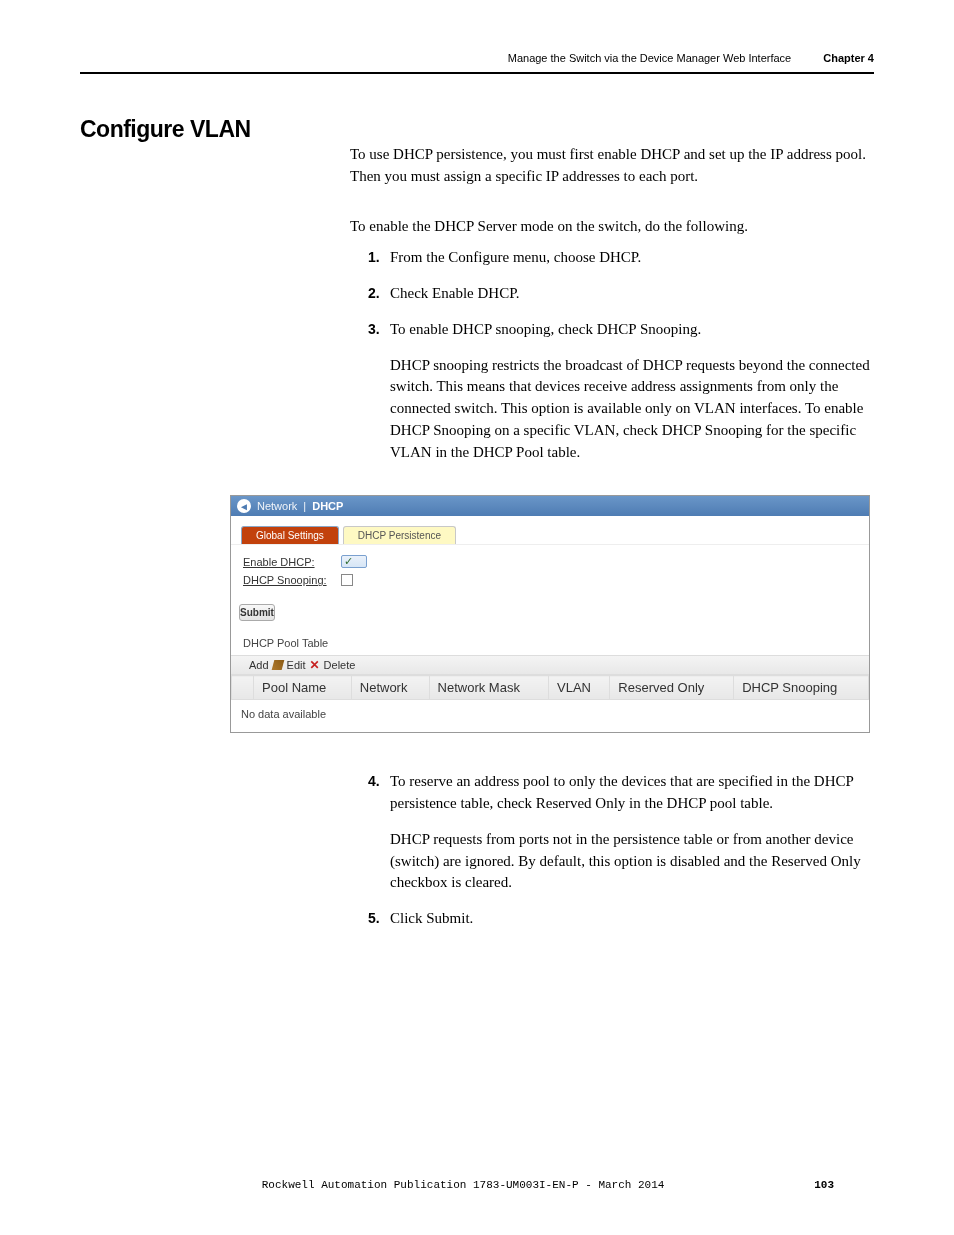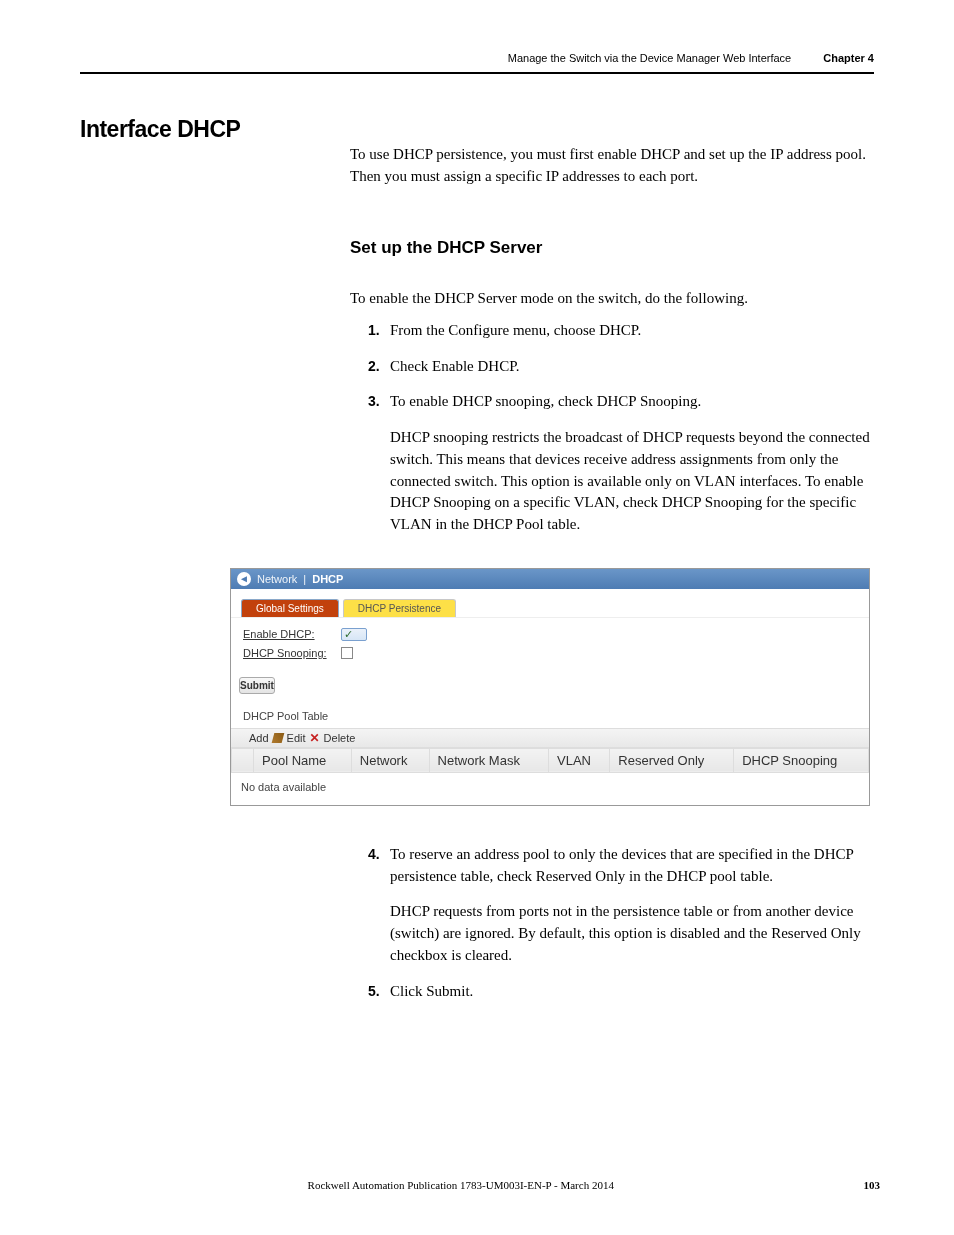--- a/index.html
+++ b/index.html
@@ -108,21 +108,21 @@
   .ui-titlebar .crumb { opacity: .9; }
   .ui-titlebar .current { font-weight: bold; }
   .ui-body { padding: 10px 0 4px 0; }
   .ui-tabs {
     display: flex;
     gap: 4px;
     padding-left: 10px;
     border-bottom: 1px solid #eee;
   }
   .ui-tab {
-    background: #fde047;
+    background: #fef9c3;
     color: #555;
     padding: 3px 14px;
     border-radius: 3px 3px 0 0;
     font-size: 10px;
     border: 1px solid #c8c8c8;
     border-bottom: none;
   }
   .ui-tab.active {
     background: #c2410c;
     color: #fff;
@@ -200,48 +200,47 @@
   }
   .ui-table th:first-child { width: 22px; }
   .ui-empty {
     padding: 8px 10px;
     color: #444;
   }
 
   .footer {
     position: absolute;
     bottom: 44px;
-    left: 0; right: 16px;
-    padding: 0 58px;
+    left: 0; right: 8px;
+    padding: 0 112px;
     display: flex;
     justify-content: space-between;
     align-items: baseline;
-    font-family: Liberation Serif, serif;
+    font-family: Liberation Mono, monospace;
     font-size: 11px;
   }
   .footer .pub { flex: 1; text-align: center; color: #000; }
   .footer .pagenum { font-weight: bold; }
 </style>
 </head>
 <body>
 
 <div class="page">
   <div class="running-header">
     <span>Manage the Switch via the Device Manager Web Interface</span>
     <span class="chapter">Chapter 4</span>
   </div>
 
   <div class="main">
     <div class="left-col">
-      <h1 class="section-title">Interface DHCP</h1>
+      <h1 class="section-title">Configure VLAN</h1>
     </div>
     <div class="right-col">
       <p>To use DHCP persistence, you must first enable DHCP and set up the IP address pool. Then you must assign a specific IP addresses to each port.</p>
 
-      <h2 class="subheading">Set up the DHCP Server</h2>
 
       <p>To enable the DHCP Server mode on the switch, do the following.</p>
 
       <ol>
         <li>
           <span class="num">1.</span>
           <span class="body">From the Configure menu, choose DHCP.</span>
         </li>
         <li>
           <span class="num">2.</span>

